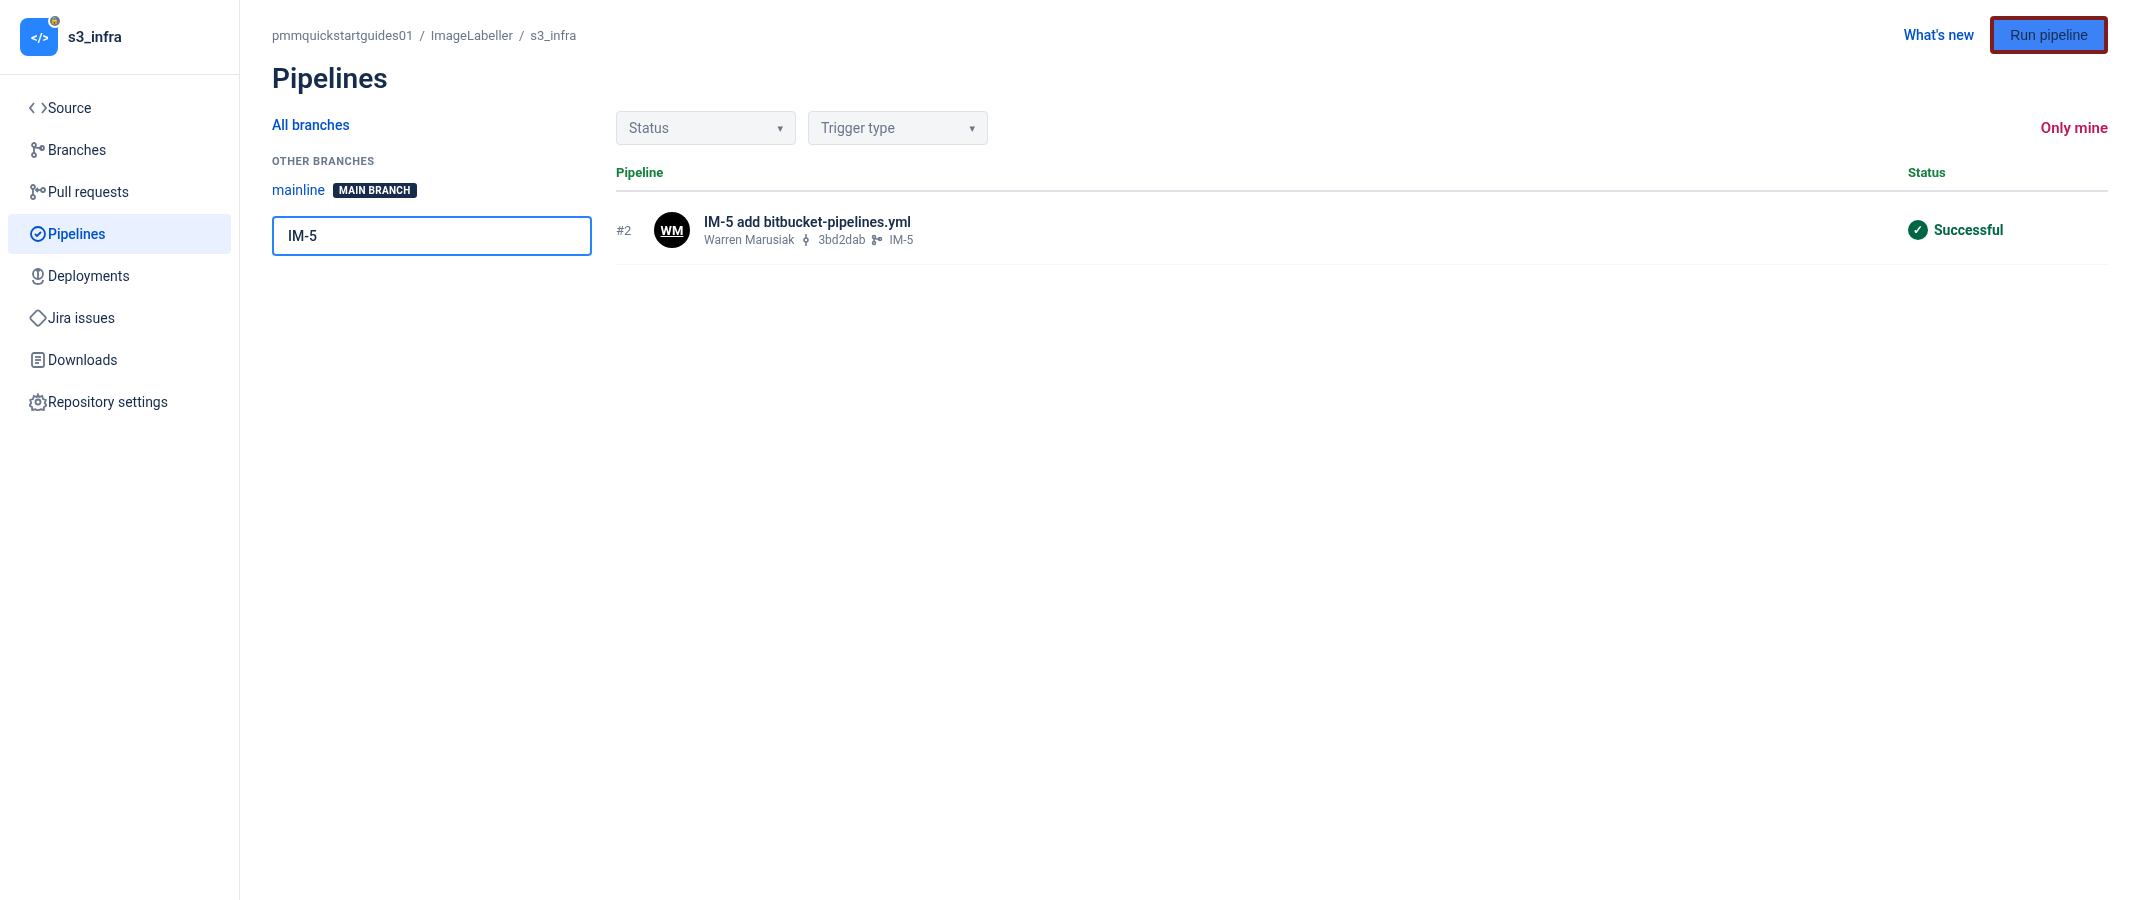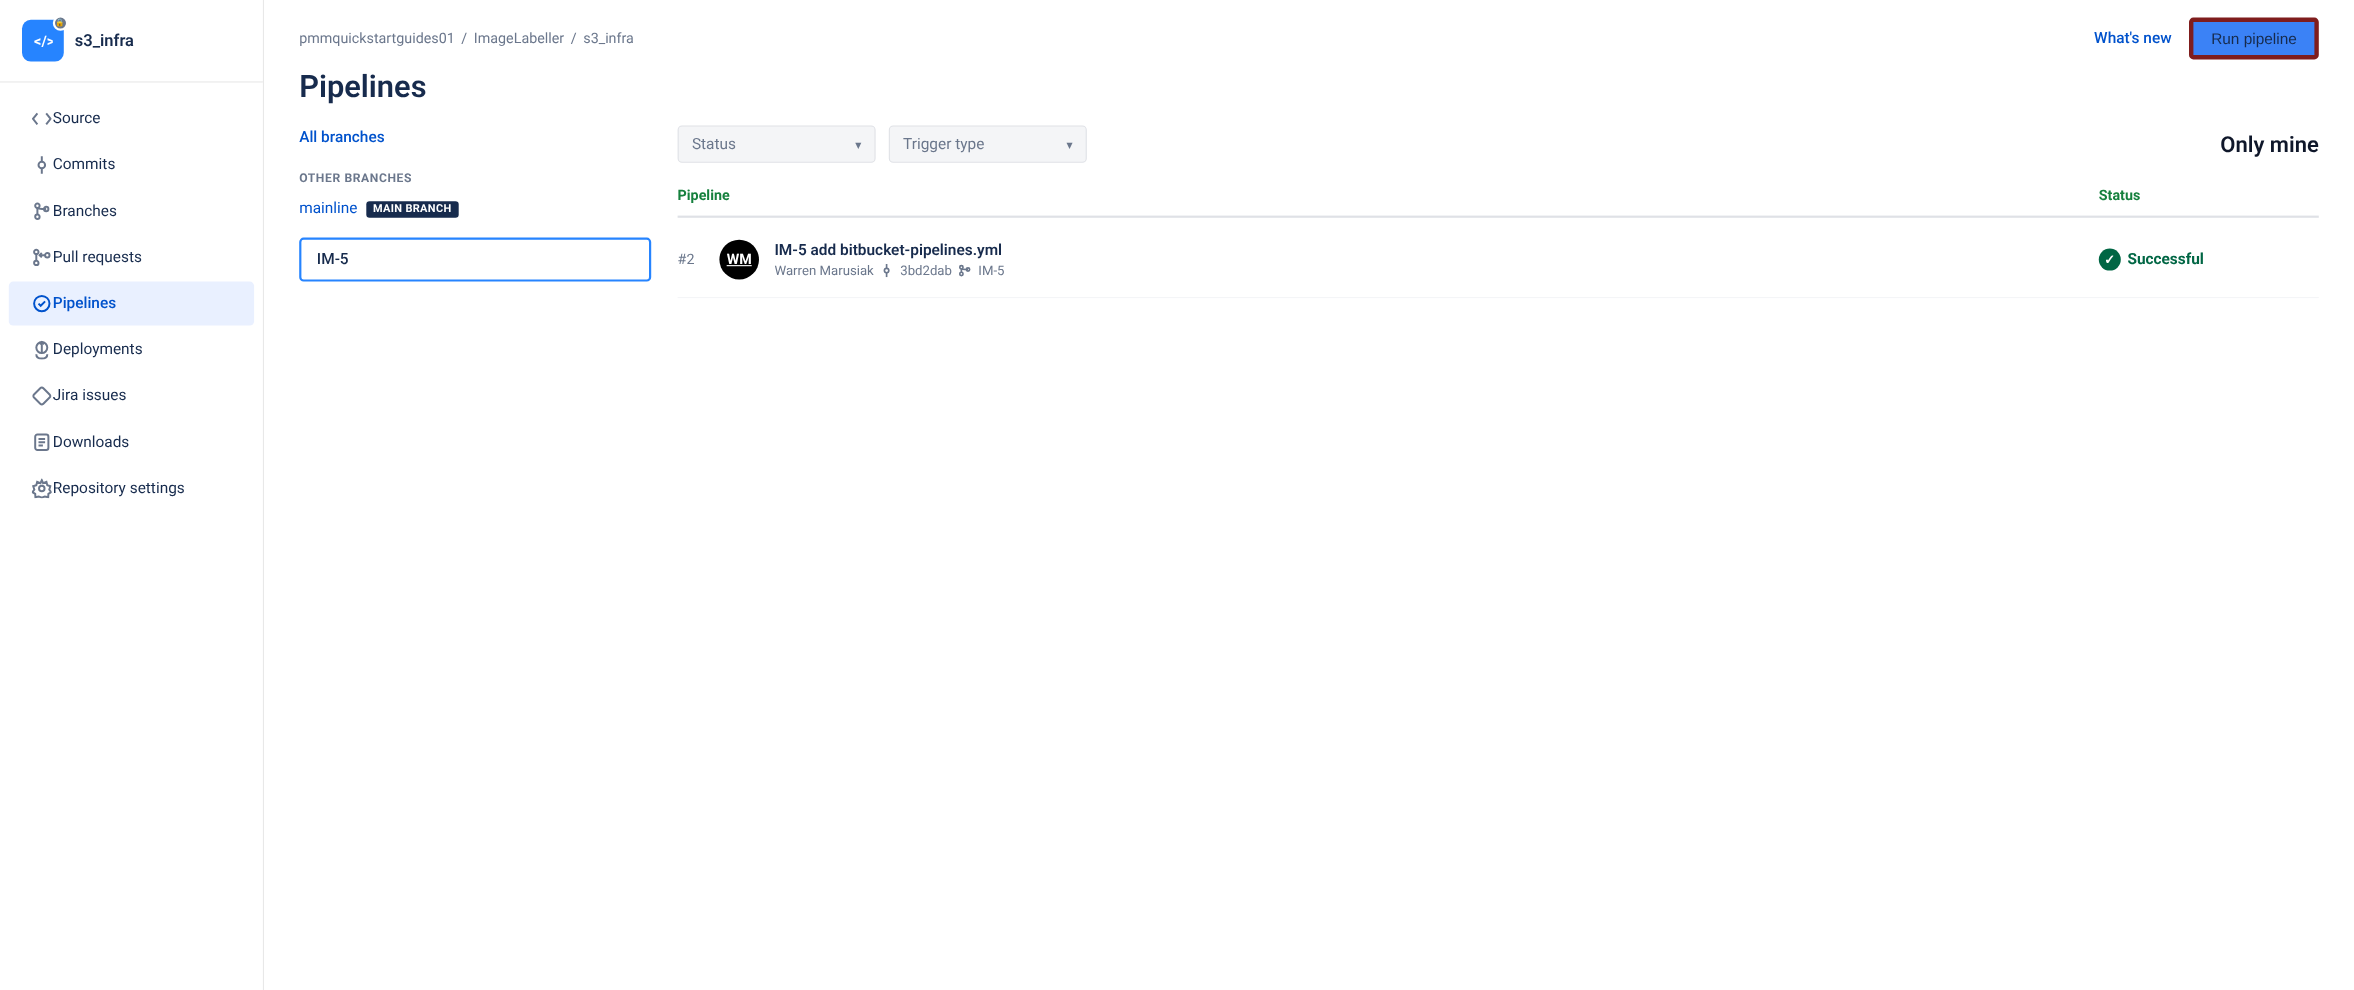--- a/index.html
+++ b/index.html
@@ -273,23 +273,23 @@
       min-width: 180px;
     }
 
     .filter-select .chevron {
       font-size: 11px;
       color: #6b778c;
     }
 
     .only-mine-btn {
       margin-left: auto;
-      font-size: 20px;
+      font-size: 15px;
       font-weight: 600;
-      color: #0f172a;
+      color: #be185d;
       cursor: pointer;
       padding: 8px 0;
     }
 
     .pipeline-table-header {
       display: grid;
       grid-template-columns: 1fr 200px;
       border-bottom: 2px solid #dfe1e6;
       padding-bottom: 10px;
       margin-bottom: 4px;
@@ -406,30 +406,20 @@
     <a class="nav-item">
       <span class="nav-icon">
         <svg width="18" height="18" viewBox="0 0 18 18" fill="none" stroke="#6b778c" stroke-width="1.8">
           <polyline points="5,4 1,9 5,14"></polyline>
           <polyline points="13,4 17,9 13,14"></polyline>
         </svg>
       </span>
       <span>Source</span>
     </a>
 
-    <a class="nav-item">
-      <span class="nav-icon">
-        <svg width="18" height="18" viewBox="0 0 18 18" fill="none" stroke="#6b778c" stroke-width="1.8">
-          <circle cx="9" cy="9" r="3"></circle>
-          <line x1="9" y1="1" x2="9" y2="6"></line>
-          <line x1="9" y1="12" x2="9" y2="17"></line>
-        </svg>
-      </span>
-      <span>Commits</span>
-    </a>
 
     <a class="nav-item">
       <span class="nav-icon">
         <svg width="18" height="18" viewBox="0 0 18 18" fill="none" stroke="#6b778c" stroke-width="1.8">
           <circle cx="5" cy="4" r="2"></circle>
           <circle cx="5" cy="14" r="2"></circle>
           <circle cx="13" cy="7" r="2"></circle>
           <line x1="5" y1="6" x2="5" y2="12"></line>
           <path d="M5 6 Q5 7 13 7" fill="none"></path>
         </svg>

